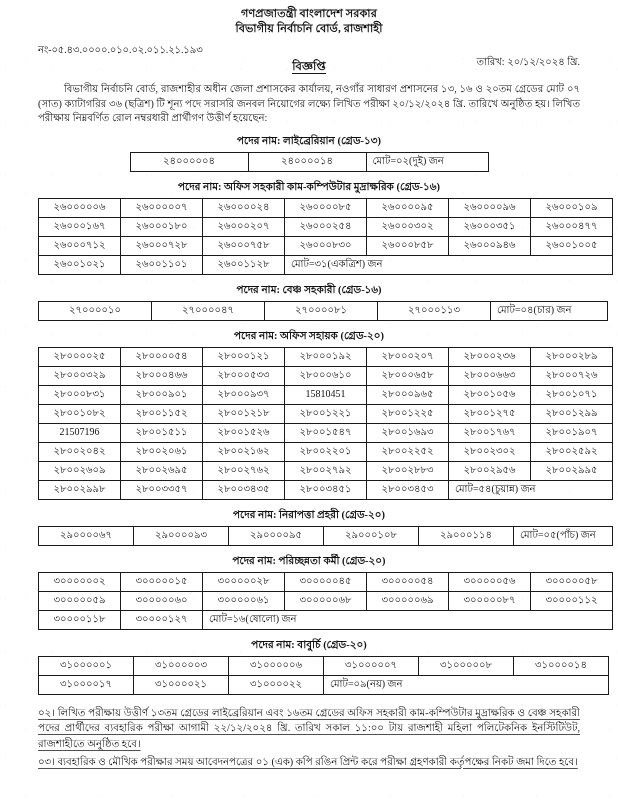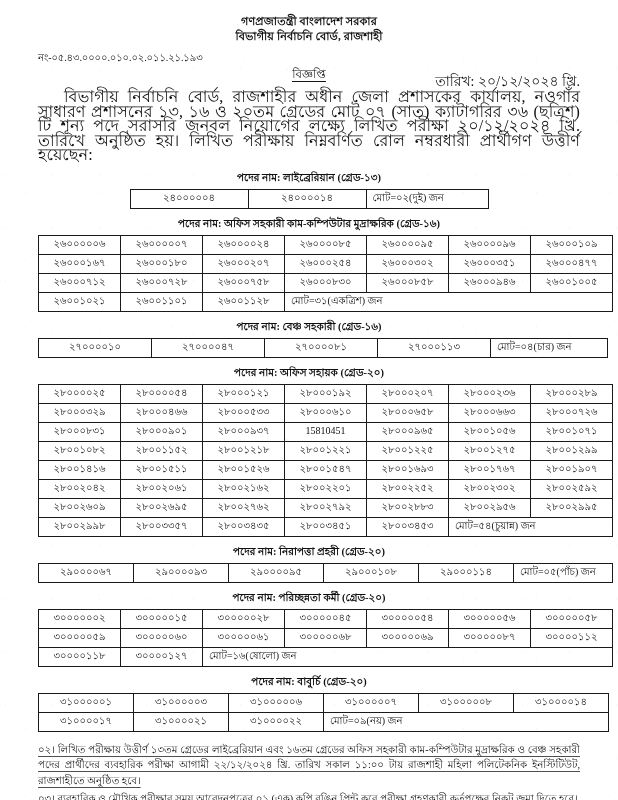--- a/index.html
+++ b/index.html
@@ -12,21 +12,21 @@
     height: 800px;
     font-family: "Liberation Serif", "DejaVu Serif", serif;
     color: #101010;
     position: relative;
     overflow: hidden;
   }
   .page {
     width: 618px;
     height: 800px;
     box-sizing: border-box;
-    padding: 14px 38px 10px 38px;
+    padding: 6px 38px 10px 38px;
     position: relative;
   }
 
   
   .hdr-line {
     text-align: center;
     font-size: 11.2px;
     line-height: 15px;
     font-weight: 600;
     letter-spacing: 0.1px;
@@ -40,38 +40,38 @@
   .memo-no {
     position: absolute;
     left: 0;
     top: 0;
     font-size: 10px;
     letter-spacing: -0.1px;
   }
   .memo-date {
     position: absolute;
     right: 0;
-    top: 20px;
-    font-size: 14px;
+    top: 12px;
+    font-size: 10px;
   }
   .notice-title {
     text-align: center;
     font-size: 11.5px;
-    font-weight: 400;
+    font-weight: 700;
     margin-top: -2px;
     margin-bottom: 5px;
   }
   .notice-title span {
     border-bottom: 1px solid #151515;
     padding-bottom: 1px;
   }
 
   
   .intro {
-    font-size: 16px;
+    font-size: 10px;
     line-height: 14.6px;
     text-align: justify;
     text-indent: 26px;
     margin-bottom: 7px;
     letter-spacing: 0.05px;
   }
 
   
   .post-sec { margin-bottom: 7px; }
   .post-title {
@@ -255,21 +255,21 @@
             <tr>
               <td>২৮০০১০৮২</td>
               <td>২৮০০১১৫২</td>
               <td>২৮০০১২১৮</td>
               <td>২৮০০১২২১</td>
               <td>২৮০০১২২৫</td>
               <td>২৮০০১২৭৫</td>
               <td>২৮০০১২৯৯</td>
             </tr>
             <tr>
-              <td>২৮০০১৪১৬</td>
+              <td>21507196</td>
               <td>২৮০০১৫১১</td>
               <td>২৮০০১৫২৬</td>
               <td>২৮০০১৫৪৭</td>
               <td>২৮০০১৬৯৩</td>
               <td>২৮০০১৭৬৭</td>
               <td>২৮০০১৯০৭</td>
             </tr>
             <tr>
               <td>২৮০০২০৪২</td>
               <td>২৮০০২০৬১</td>

